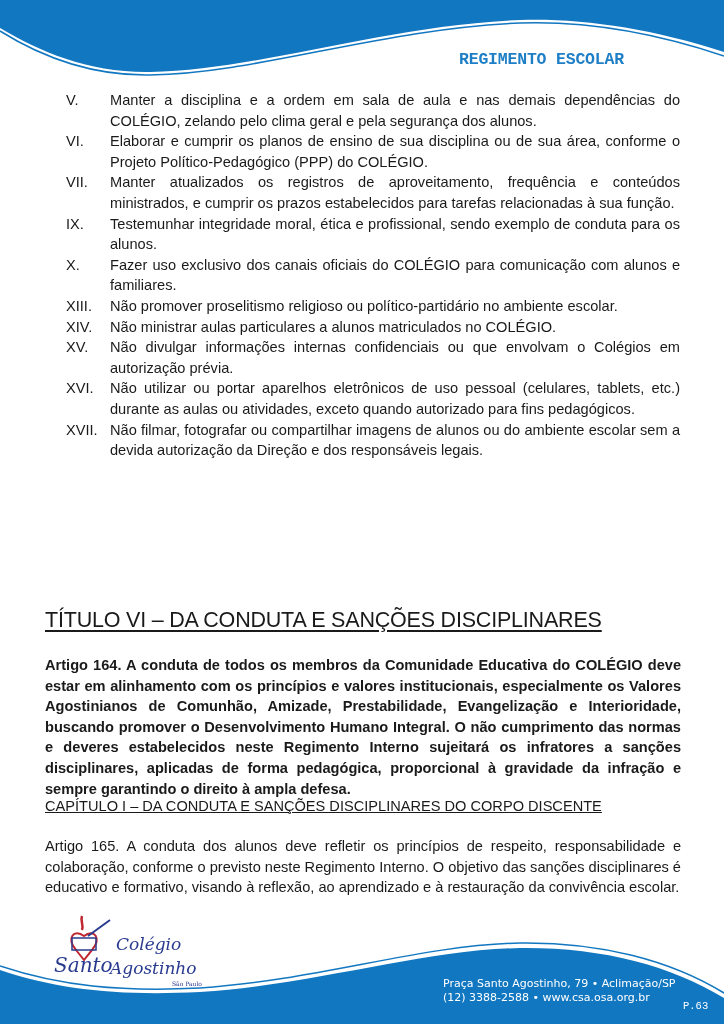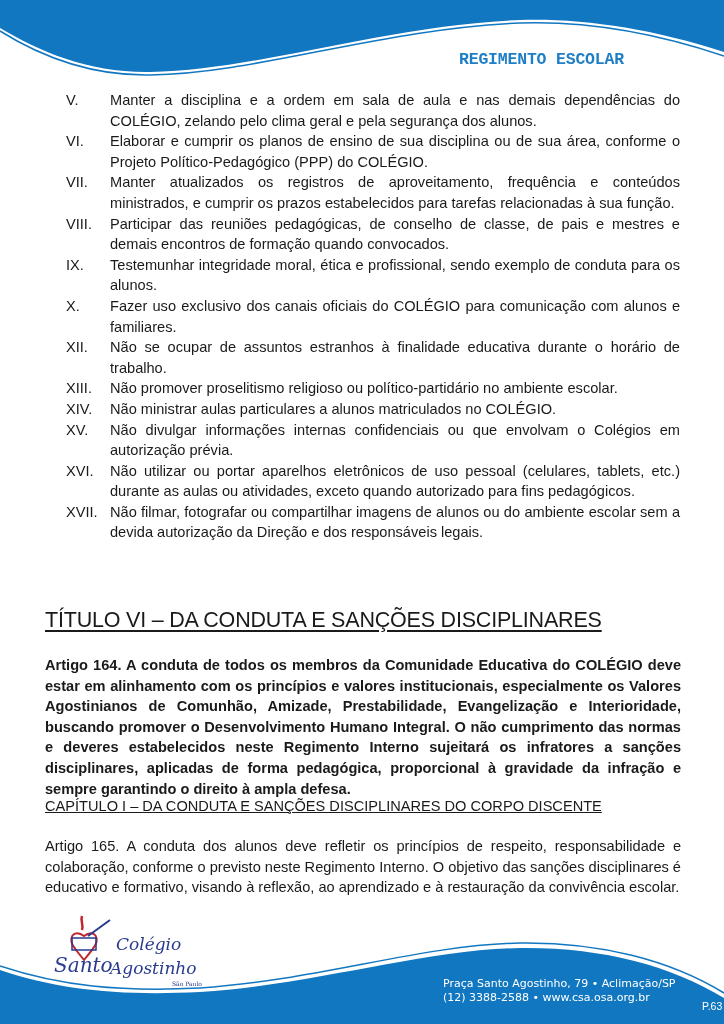--- a/index.html
+++ b/index.html
@@ -36,22 +36,22 @@
   .chap { top: 796px; text-align: left; text-decoration: underline; }
   .p165 { top: 836px; }
   .footer-wave { position: absolute; left: 0; top: 930px; width: 724px; height: 94px; }
   .logo { position: absolute; left: 48px; top: 908px; width: 170px; height: 86px; }
   .addr {
     position: absolute; left: 443px; top: 977px;
     font-family: "DejaVu Sans", sans-serif; font-size: 11px; line-height: 14px;
     color: #ffffff; white-space: nowrap;
   }
   .page-num {
-    position: absolute; left: 702px; top: 1000px;
-    font-family: Liberation Sans, sans-serif; font-size: 10.5px; color: #ffffff;
+    position: absolute; left: 683px; top: 1000px;
+    font-family: Liberation Mono, monospace; font-size: 10.5px; color: #ffffff;
   }
 </style>
 </head>
 <body>
 
 <svg class="header-wave" viewBox="0 0 724 80" preserveAspectRatio="none">
   <path d="M0,0 L724,0 L724,52 C650,28 580,18 520,20 C380,26 260,70 150,72 C90,73 40,52 0,28 Z" fill="#1277c1"></path>
   <path d="M0,31 C40,56 90,76 150,75 C260,73 380,29 520,23 C580,21 650,31 724,56" fill="none" stroke="#1277c1" stroke-width="1.5"></path>
 </svg>
 <div class="doc-title">REGIMENTO ESCOLAR</div>
@@ -63,34 +63,26 @@
     </div>
   <div class="li">
       <span class="num">VI.</span>
       <span class="txt">Elaborar e cumprir os planos de ensino de sua disciplina ou de sua área, conforme o Projeto Político-Pedagógico (PPP) do COLÉGIO.</span>
     </div>
   <div class="li">
       <span class="num">VII.</span>
       <span class="txt">Manter atualizados os registros de aproveitamento, frequência e conteúdos ministrados, e cumprir os prazos estabelecidos para tarefas relacionadas à sua função.</span>
     </div>
   <div class="li">
-      <span class="num">VIII.</span>
-      <span class="txt">Participar das reuniões pedagógicas, de conselho de classe, de pais e mestres e demais encontros de formação quando convocados.</span>
-    </div>
-  <div class="li">
       <span class="num">IX.</span>
       <span class="txt">Testemunhar integridade moral, ética e profissional, sendo exemplo de conduta para os alunos.</span>
     </div>
   <div class="li">
       <span class="num">X.</span>
       <span class="txt">Fazer uso exclusivo dos canais oficiais do COLÉGIO para comunicação com alunos e familiares.</span>
-    </div>
-  <div class="li">
-      <span class="num">XII.</span>
-      <span class="txt">Não se ocupar de assuntos estranhos à finalidade educativa durante o horário de trabalho.</span>
     </div>
   <div class="li">
       <span class="num">XIII.</span>
       <span class="txt">Não promover proselitismo religioso ou político-partidário no ambiente escolar.</span>
     </div>
   <div class="li">
       <span class="num">XIV.</span>
       <span class="txt">Não ministrar aulas particulares a alunos matriculados no COLÉGIO.</span>
     </div>
   <div class="li">

